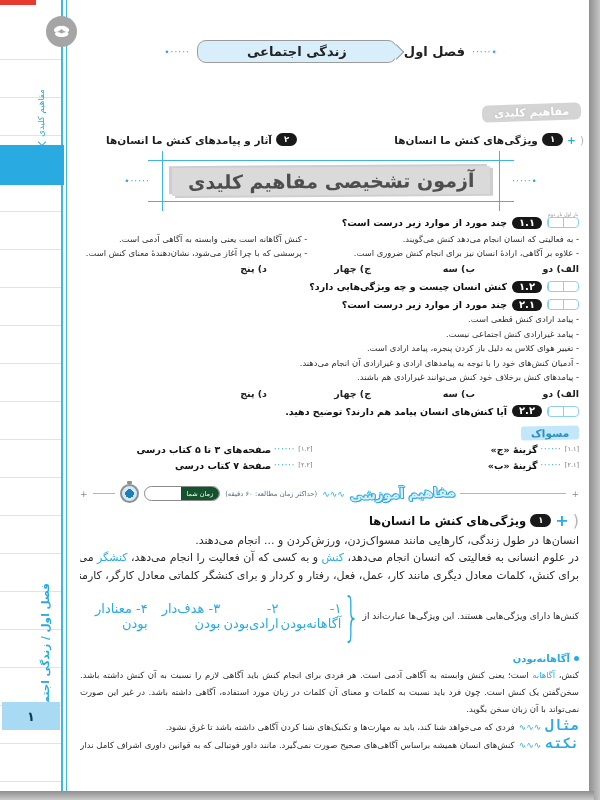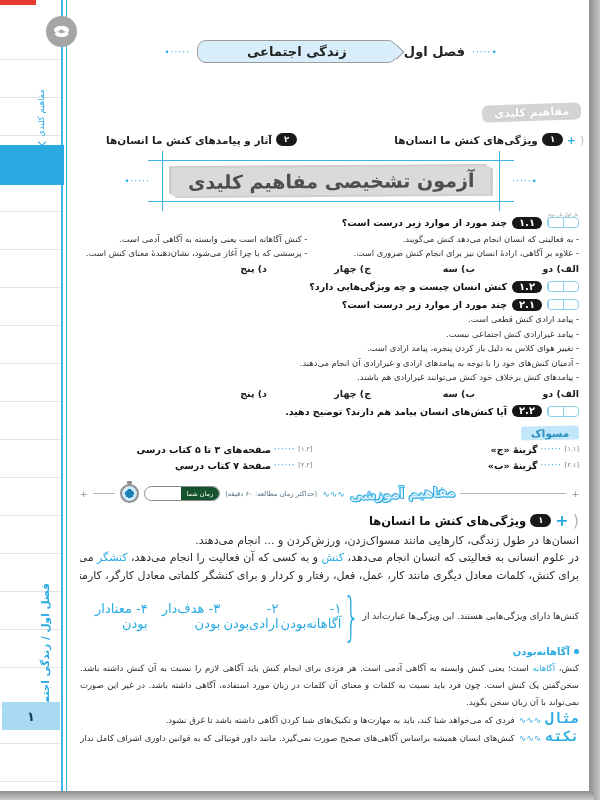--- a/index.html
+++ b/index.html
@@ -119,21 +119,21 @@
   .sec-head{display:flex;align-items:center;gap:4px;margin-top:7px;height:16px;}
   .sec-title{font-weight:bold;font-size:11.5px;color:#101010;}
   .sec-body{margin-top:3px;font-size:11px;line-height:17.5px;color:#2b2b2b;}
   .sec-body .ln{white-space:nowrap;overflow:hidden;}
   .term{color:#29abe2;}
   .features{display:flex;align-items:center;margin-top:3px;}
   .feat-intro{font-size:9px;color:#2b2b2b;white-space:nowrap;}
   .brace{direction:ltr;color:#29abe2;font-size:52px;font-weight:200;line-height:58px;
     transform:scaleX(.5);margin:0 -6px;}
   .feat-list{display:flex;flex-direction:row;color:#29abe2;font-size:13px;line-height:15.5px;}
-  .sub-head{display:flex;align-items:center;gap:4px;color:#29abe2;font-weight:bold;
+  .sub-head{display:flex;align-items:center;gap:4px;margin-top:7px;color:#29abe2;font-weight:bold;
     font-size:10px;height:13px;}
   .sub-head .bullet{width:5px;height:5px;}
   .sub-body{font-size:8.5px;line-height:17px;color:#2b2b2b;text-align:justify;margin-top:2px;}
   .ex-line{display:flex;align-items:baseline;gap:4px;line-height:15.5px;margin-top:1px;}
   .ex-label{color:#29abe2;font-weight:bold;font-size:14px;white-space:nowrap;font-family:Liberation Mono, monospace;}
   .ex-text{font-size:8.5px;color:#2b2b2b;white-space:nowrap;overflow:hidden;}
 </style>
 </head>
 <body>
 

